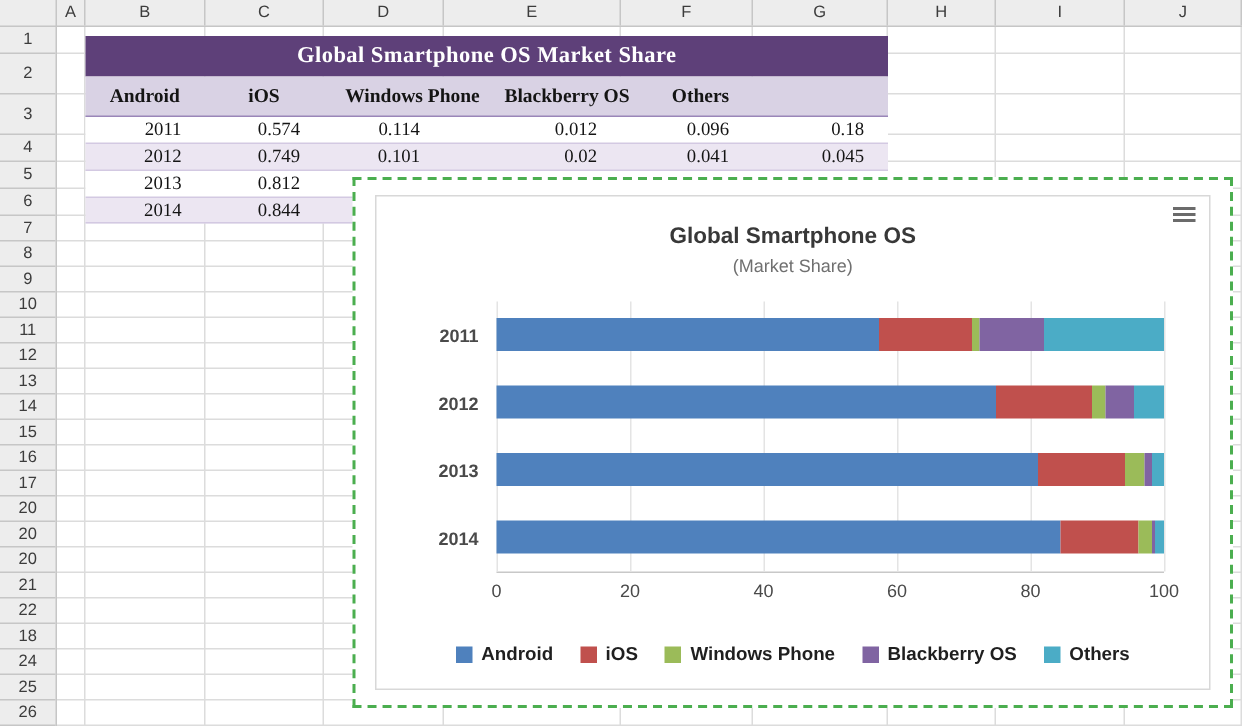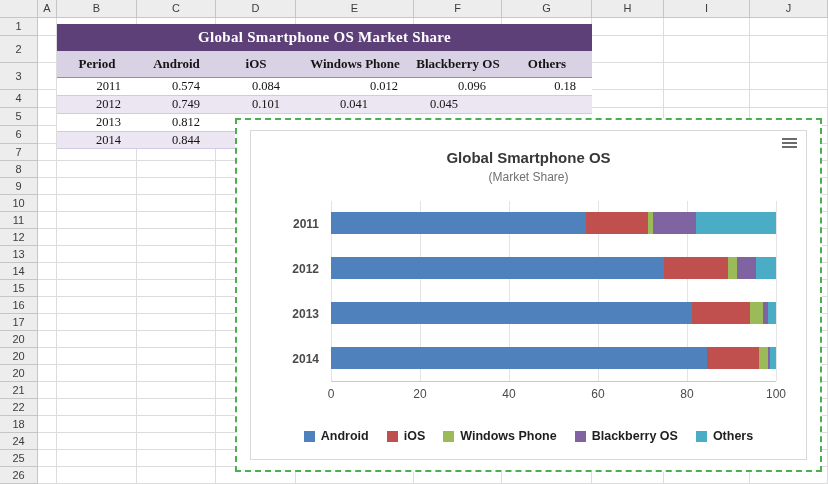--- a/index.html
+++ b/index.html
@@ -139,40 +139,40 @@
       <div class="hline" style="top: 397px;"></div>
       <div class="hline" style="top: 414px;"></div>
       <div class="hline" style="top: 431px;"></div>
       <div class="hline" style="top: 448px;"></div>
       <div class="hline" style="top: 465px;"></div>
     </div>
 
   <div class="table-block">
     <div class="table-title">Global Smartphone OS Market Share</div>
     <div class="t-headrow" id="tableHeaders">
-        <div class="t-h" style="width: 80px;">Period</div>
         <div class="t-h" style="width: 79px;">Android</div>
         <div class="t-h" style="width: 80px;">iOS</div>
         <div class="t-h" style="width: 118px;">Windows Phone</div>
         <div class="t-h" style="width: 88px;">Blackberry OS</div>
         <div class="t-h" style="width: 90px;">Others</div>
       </div>
     <div id="tableRows">
         <div class="t-row" style="height: 18px; background: rgb(255, 255, 255);">
           <div class="t-c" style="width: 80px; line-height: 17px;">2011</div>
           <div class="t-c" style="width: 79px; line-height: 17px;">0.574</div>
-          <div class="t-c" style="width: 80px; line-height: 17px;">0.084</div>
+          <div class="t-c" style="width: 80px; line-height: 17px;">0.114</div>
           <div class="t-c" style="width: 118px; line-height: 17px;">0.012</div>
           <div class="t-c" style="width: 88px; line-height: 17px;">0.096</div>
           <div class="t-c" style="width: 90px; line-height: 17px;">0.18</div>
         </div>
         <div class="t-row" style="height: 18px; background: rgb(236, 230, 242);">
           <div class="t-c" style="width: 80px; line-height: 17px;">2012</div>
           <div class="t-c" style="width: 79px; line-height: 17px;">0.749</div>
           <div class="t-c" style="width: 80px; line-height: 17px;">0.101</div>
+          <div class="t-c" style="width: 118px; line-height: 17px;">0.02</div>
           <div class="t-c" style="width: 88px; line-height: 17px;">0.041</div>
           <div class="t-c" style="width: 90px; line-height: 17px;">0.045</div>
         </div>
         <div class="t-row" style="height: 18px; background: rgb(255, 255, 255);">
           <div class="t-c" style="width: 80px; line-height: 17px;">2013</div>
           <div class="t-c" style="width: 79px; line-height: 17px;">0.812</div>
           <div class="t-c" style="width: 80px; line-height: 17px;"></div>
           <div class="t-c" style="width: 118px; line-height: 17px;"></div>
           <div class="t-c" style="width: 88px; line-height: 17px;"></div>
           <div class="t-c" style="width: 90px; line-height: 17px;"></div>

